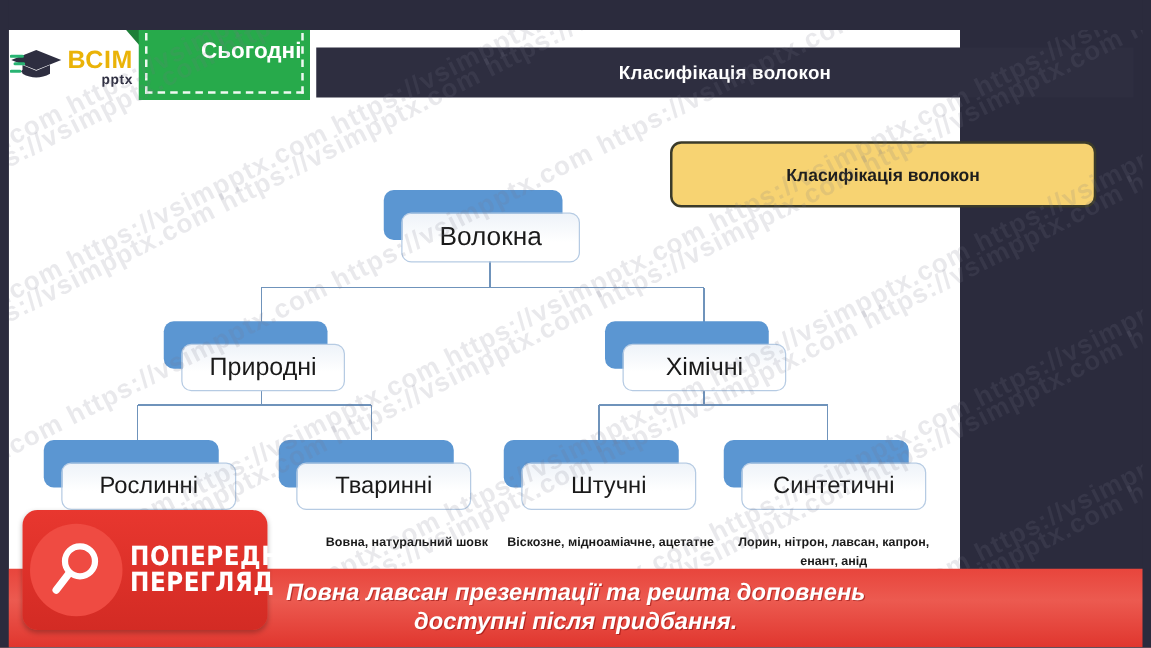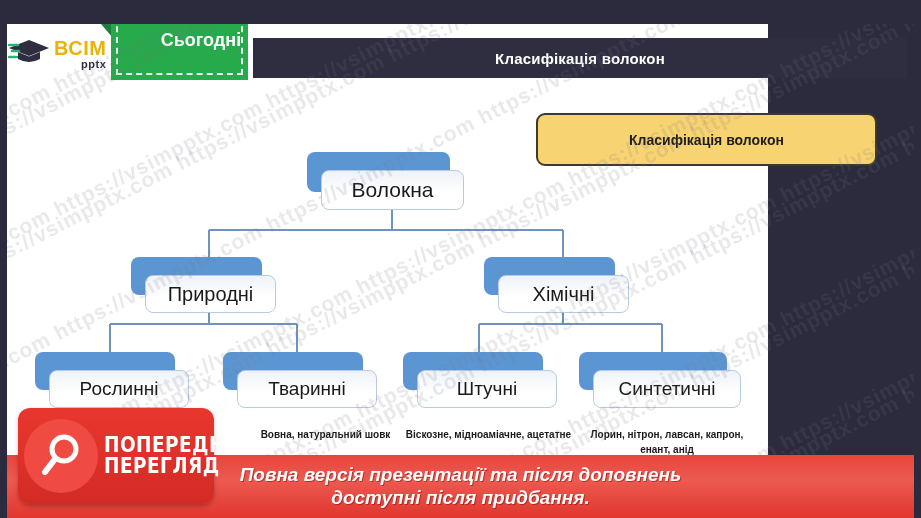--- a/index.html
+++ b/index.html
@@ -443,21 +443,21 @@
       <div class="wm-row" style="left: -170px; top: 434px;">https://vsimpptx.com   https://vsimpptx.com   https://vsimpptx.com   https://vsimpptx.com   https://vsimpptx.com   https://vsimpptx.com   https://vsimpptx.com   https://vsimpptx.com   </div>
       <div class="wm-row" style="left: -260px; top: 496px;">https://vsimpptx.com   https://vsimpptx.com   https://vsimpptx.com   https://vsimpptx.com   https://vsimpptx.com   https://vsimpptx.com   https://vsimpptx.com   https://vsimpptx.com   </div>
       <div class="wm-row" style="left: -170px; top: 558px;">https://vsimpptx.com   https://vsimpptx.com   https://vsimpptx.com   https://vsimpptx.com   https://vsimpptx.com   https://vsimpptx.com   https://vsimpptx.com   https://vsimpptx.com   </div>
       <div class="wm-row" style="left: -260px; top: 620px;">https://vsimpptx.com   https://vsimpptx.com   https://vsimpptx.com   https://vsimpptx.com   https://vsimpptx.com   https://vsimpptx.com   https://vsimpptx.com   https://vsimpptx.com   </div>
       <div class="wm-row" style="left: -170px; top: 682px;">https://vsimpptx.com   https://vsimpptx.com   https://vsimpptx.com   https://vsimpptx.com   https://vsimpptx.com   https://vsimpptx.com   https://vsimpptx.com   https://vsimpptx.com   </div>
       <div class="wm-row" style="left: -260px; top: 744px;">https://vsimpptx.com   https://vsimpptx.com   https://vsimpptx.com   https://vsimpptx.com   https://vsimpptx.com   https://vsimpptx.com   https://vsimpptx.com   https://vsimpptx.com   </div>
       <div class="wm-row" style="left: -170px; top: 806px;">https://vsimpptx.com   https://vsimpptx.com   https://vsimpptx.com   https://vsimpptx.com   https://vsimpptx.com   https://vsimpptx.com   https://vsimpptx.com   https://vsimpptx.com   </div>
     </div>
 
   <div class="redbanner">
-    <div class="bline">Повна версія презентації та після доповнень</div>
+    <div class="bline">Повна лавсан презентації та решта доповнень</div>
     <div class="bline">доступні після придбання.</div>
   </div>
 
   <div class="previewbadge">
     <div class="pv-circle">
       <svg width="52" height="52" viewBox="0 0 52 52">
         <circle cx="29" cy="19" r="12" fill="none" stroke="#ffffff" stroke-width="5"></circle>
         <line x1="20" y1="29" x2="10" y2="42" stroke="#ffffff" stroke-width="6" stroke-linecap="round"></line>
       </svg>
     </div>

